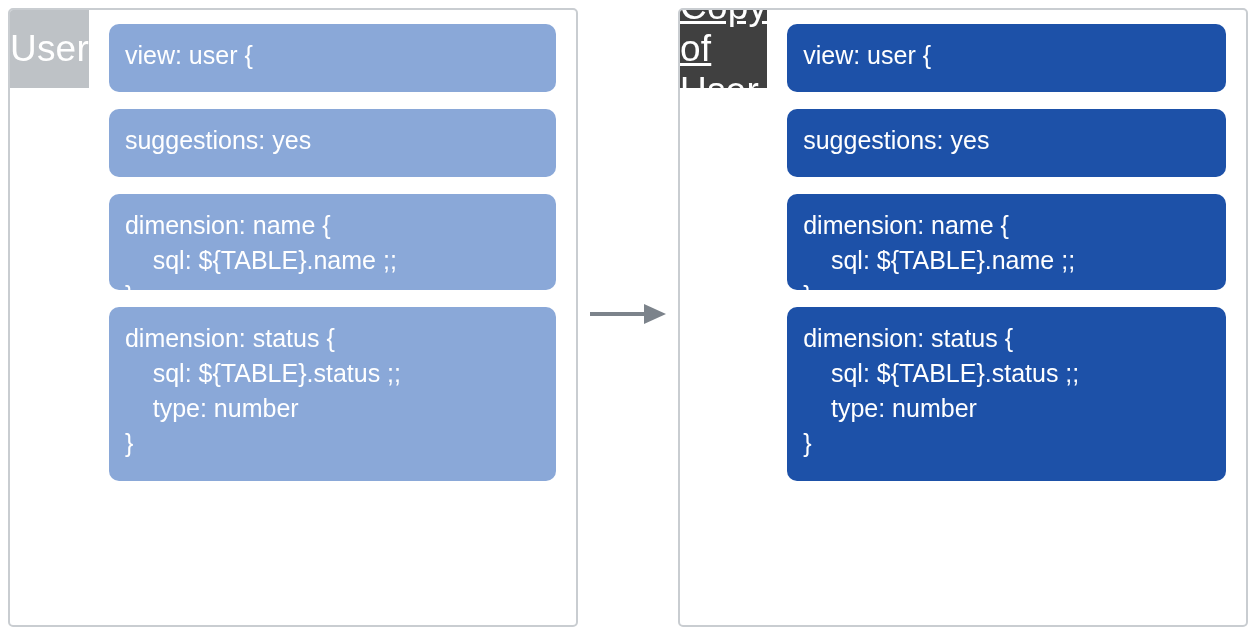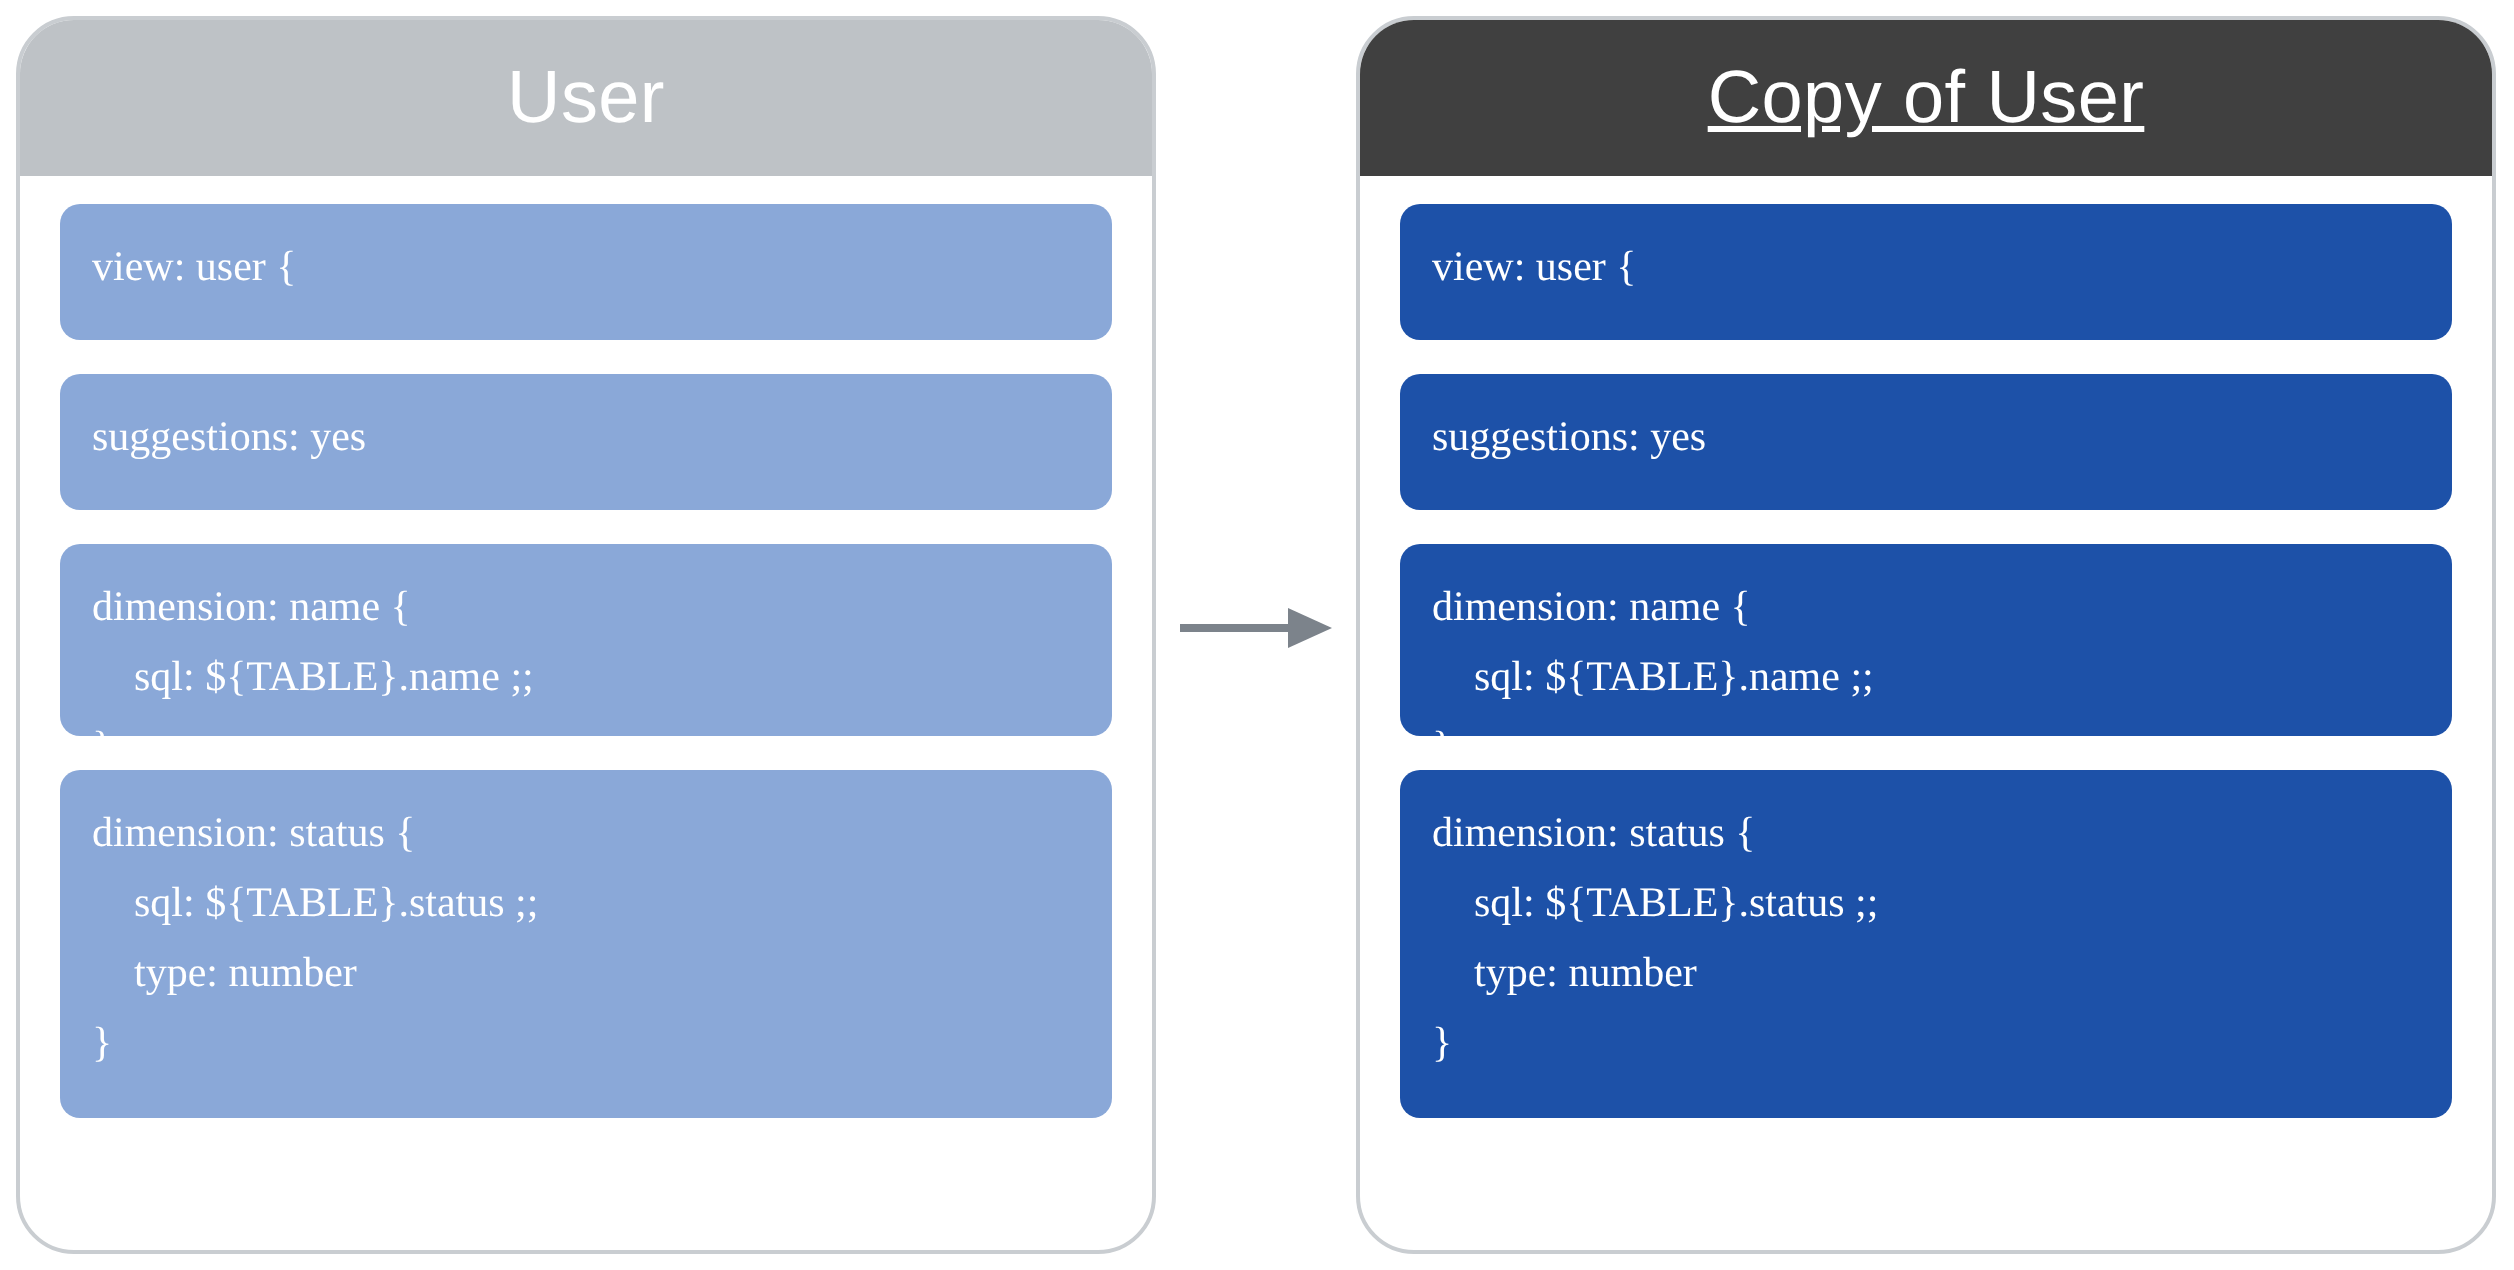--- a/index.html
+++ b/index.html
@@ -21,25 +21,25 @@
     background: #ffffff;
   }
 
   
   .panel {
     position: absolute;
     top: 8px;
     height: 619px;
     background: #ffffff;
     border: 2px solid #c9cdd1;
-    border-radius: 29px;
+    border-radius: 5px;
     box-sizing: border-box;
     overflow: hidden;
     display: flex;
-    flex-direction: column;
+    flex-direction: row;
   }
   .panel-left  { left: 8px;  width: 570px; }
   .panel-right { left: 678px; width: 570px; }
 
   .panel-header {
     height: 78px;
     flex: 0 0 78px;
     display: flex;
     align-items: center;
     justify-content: center;
@@ -60,22 +60,22 @@
     gap: 17px;
     box-sizing: border-box;
   }
 
   
   .code-block {
     border-radius: 10px;
     padding: 14px 16px 14px 16px;
     box-sizing: border-box;
     color: #ffffff;
-    font-family: Liberation Serif, serif;
-    font-size: 21px;
+    font-family: Liberation Sans, sans-serif;
+    font-size: 25px;
     line-height: 35px;
     white-space: pre;
     letter-spacing: 0px;
   }
   .panel-left  .code-block { background: #8aa8d8; }
   .panel-right .code-block { background: #1d51a8; }
 
   .cb-lines-1 { height: 68px; }
   .cb-lines-3 { height: 96px; }
   .cb-lines-4 { height: 174px; }

